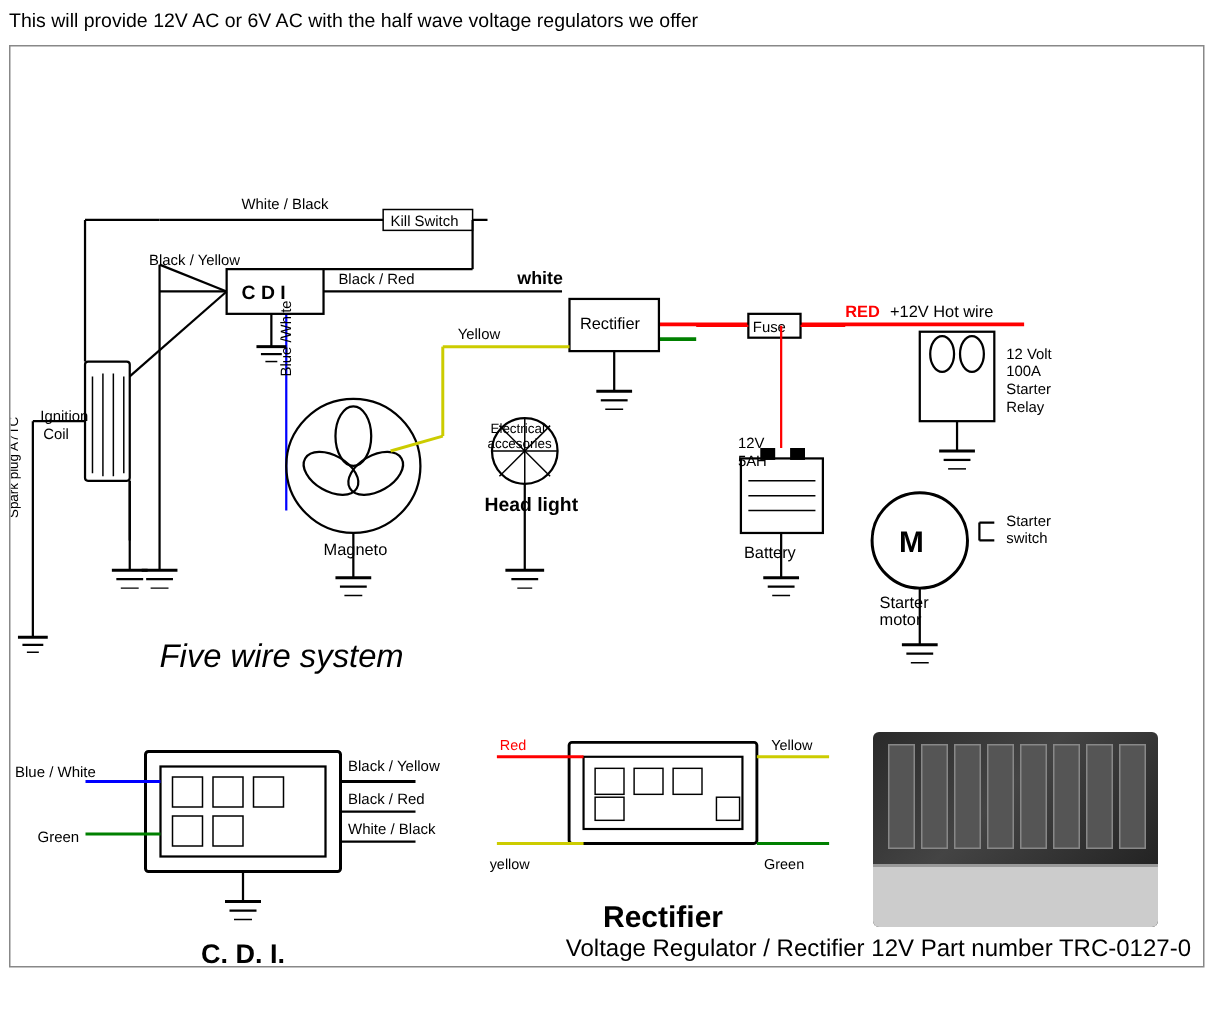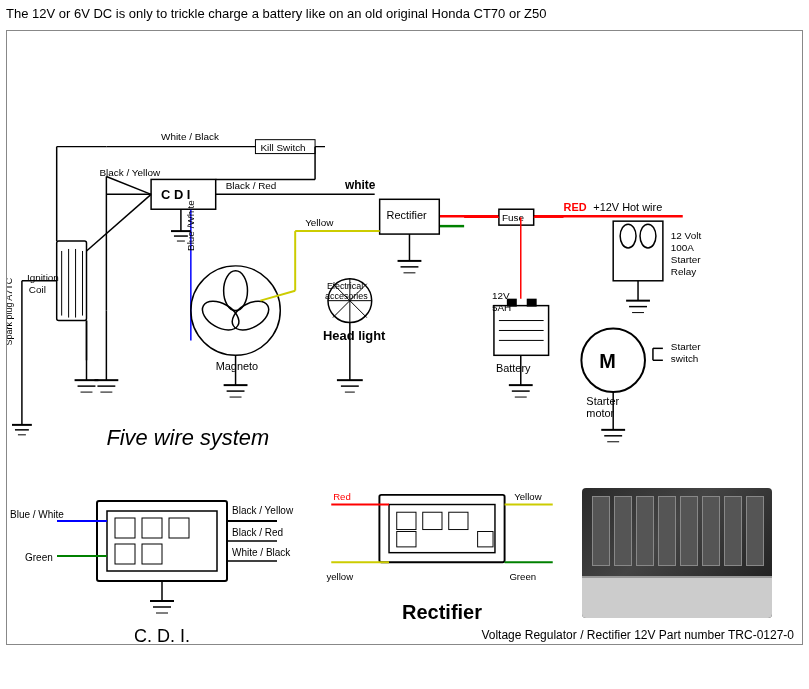--- a/index.html
+++ b/index.html
@@ -50,21 +50,21 @@
       width: 310px;
       position: relative;
     }
     #cdi-section svg {
       width: 310px;
       height: 155px;
     }
     #cdi-label {
       text-align: center;
       font-size: 18px;
-      font-weight: normal;
+      font-weight: bold;
       margin-top: 2px;
     }
     #rectifier-section {
       width: 250px;
       position: relative;
     }
     #rectifier-section svg {
       width: 250px;
       height: 130px;
     }
@@ -113,21 +113,21 @@
       left: 0;
       text-align: right;
       font-size: 12px;
       padding-right: 4px;
     }
   </style>
 </head>
 <body>
 
 <div id="header-text">
-  <div>The 12V or 6V DC is only to trickle charge a battery like on an old original Honda CT70 or Z50</div>
+  <div>This will provide 12V AC or 6V AC with the half wave voltage regulators we offer</div>
 </div>
 
 <div id="main-border">
 
   <div id="five-wire">
     <svg viewBox="0 0 800 430" xmlns="http://www.w3.org/2000/svg" font-family="Arial,sans-serif" font-size="11">
 
       <line x1="380" y1="185" x2="680" y2="185" stroke="red" stroke-width="2.5"></line>
 
       <line x1="430" y1="195" x2="460" y2="195" stroke="green" stroke-width="2.5"></line>
@@ -377,17 +377,17 @@
         <div class="fin" style="left:76px;"></div>
         <div class="fin" style="left:98px;"></div>
         <div class="fin" style="left:120px;"></div>
         <div class="fin" style="left:142px;"></div>
         <div class="fin" style="left:164px;"></div>
       </div>
     </div>
 
   </div>
 
-  <div id="part-numbers" style="position:absolute;bottom:2px;right:4px;text-align:right;font-size:12px;">
+  <div id="part-numbers" style="position:absolute;bottom:2px;right:4px;text-align:right;font-size:16px;">
     <div>Voltage Regulator / Rectifier 12V Part number TRC-0127-0</div>
   </div>
 
 </div>
 
 </body></html>

